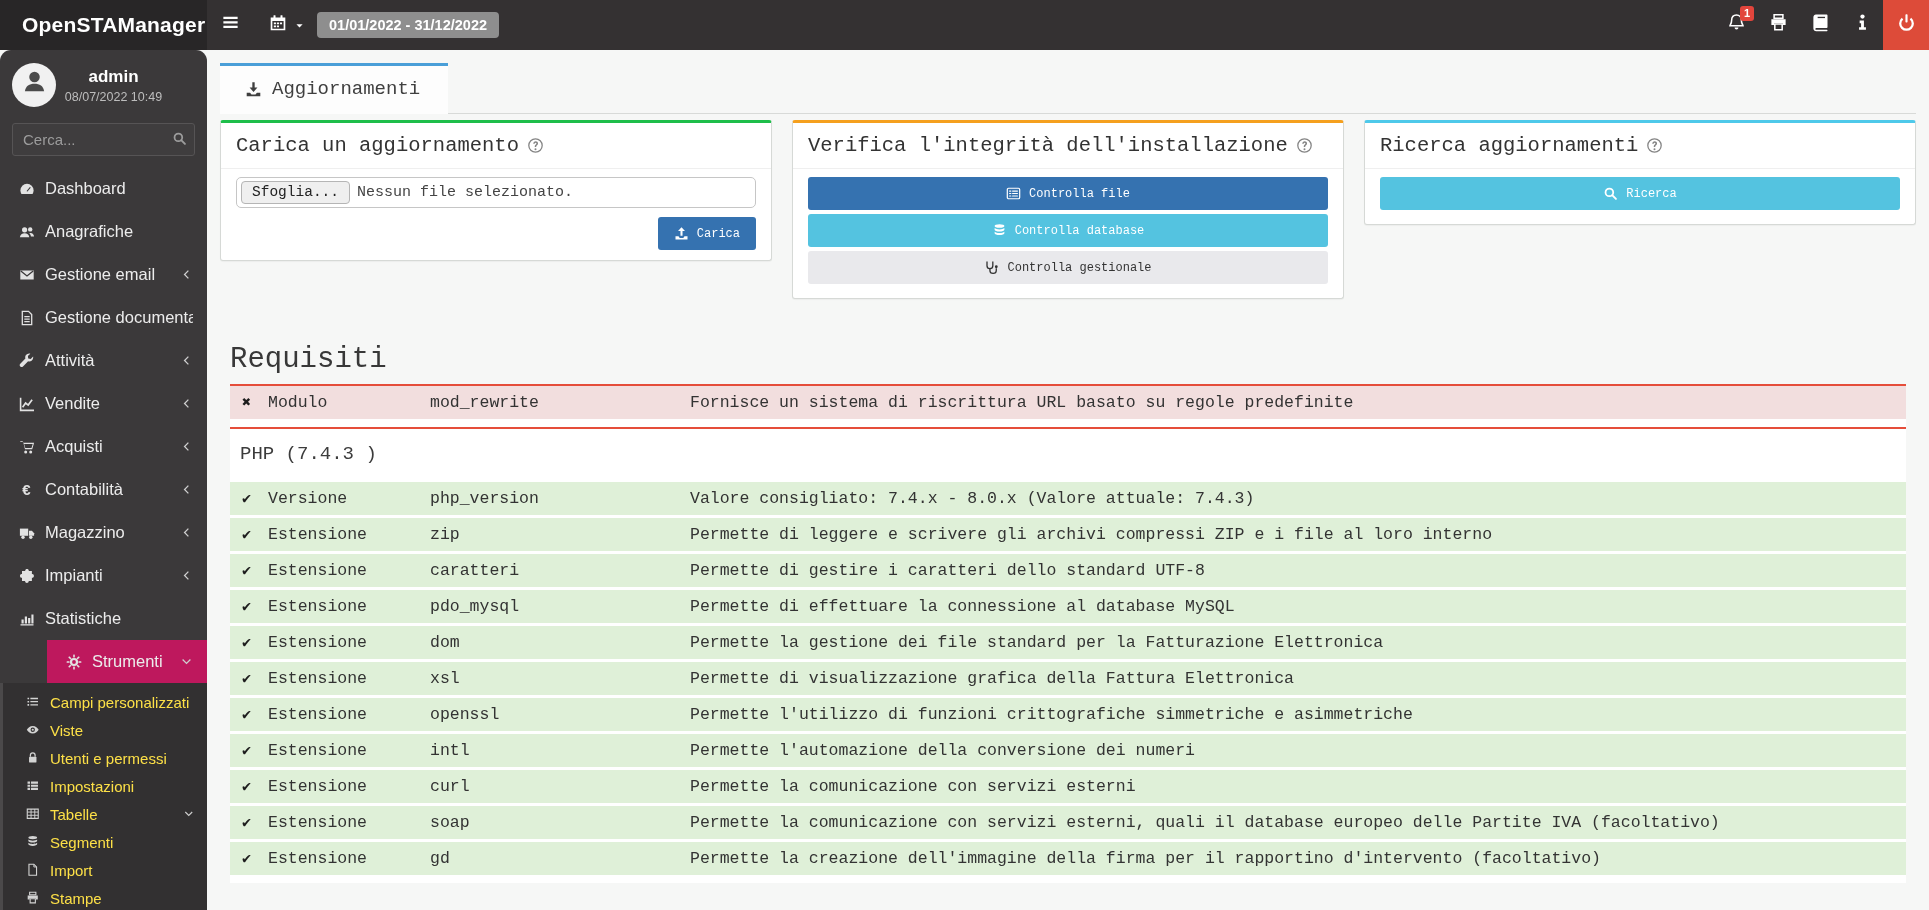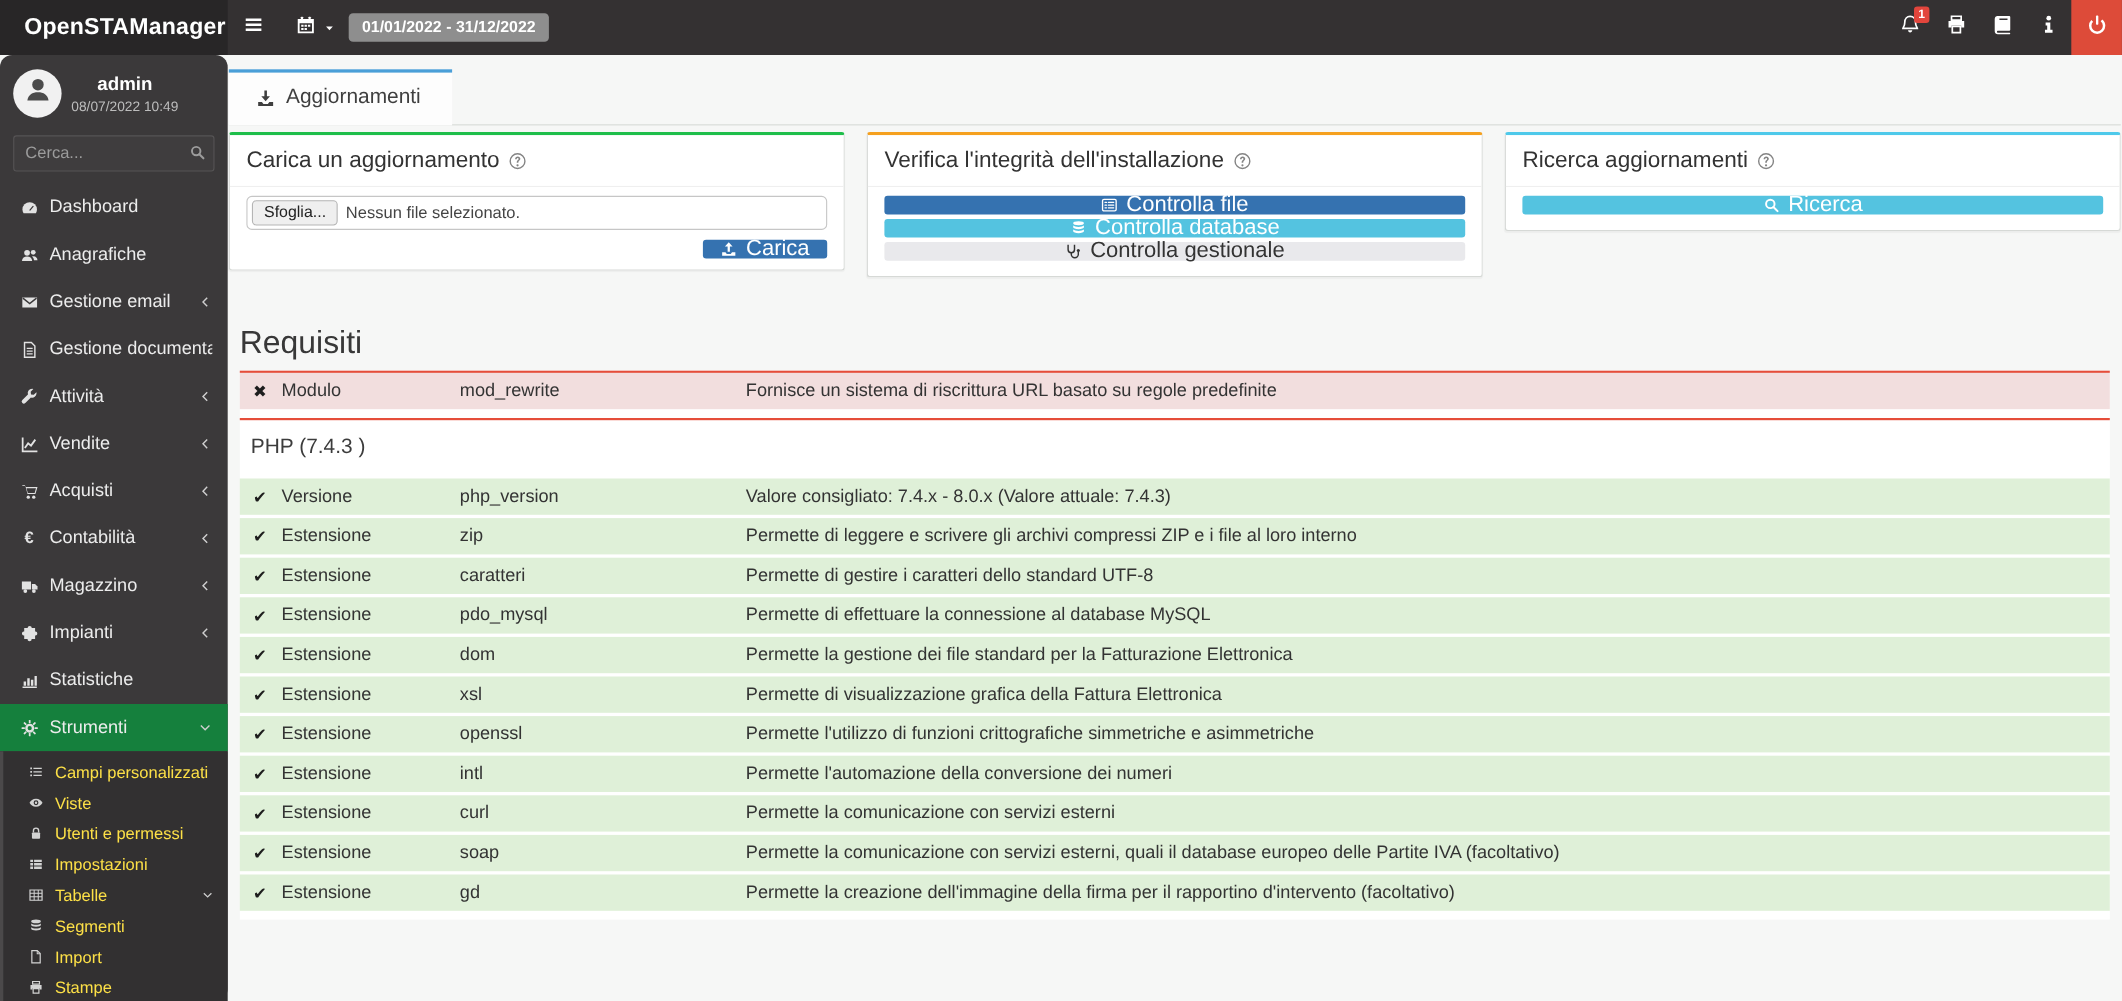--- a/index.html
+++ b/index.html
@@ -29,50 +29,50 @@
   .search-form { margin: 4px 12px 0; position: relative; }
   .search-form input { width: 100%; height: 33px; background: #3f3d3e; border: 1px solid #565455; border-radius: 3px; color: #ddd; font-size: 15px; padding: 0 32px 0 10px; font-family: inherit; outline: none; }
   .search-form input::placeholder { color: #9c9c9c; }
   .search-btn { position: absolute; right: 8px; top: 8px; color: #9c9c9c; font-size: 15px; background: none; border: none; display: flex; cursor: pointer; }
 
   .menu { margin-top: 11px; list-style: none; }
   .menu-item { display: flex; align-items: center; height: 43px; padding: 0 14px 0 15px; font-size: 16.5px; color: #ececec; cursor: pointer; }
   .menu-item .ico { width: 23px; display: flex; justify-content: center; font-size: 16px; color: #e2e2e2; flex: none; }
   .menu-item .lbl { margin-left: 7px; flex: 1; white-space: nowrap; overflow: hidden; }
   .menu-item .chev { display: flex; color: #cfcfcf; font-size: 13px; }
-  .menu-item.active { background: #15803d; }
+  .menu-item.active { background: #be185d; margin-left: 47px; }
   .treeview-menu { background: #323031; border-left: 3px solid #4b494a; padding: 5px 0 30px; }
   .sub-item { display: flex; align-items: center; height: 28px; padding-left: 19px; font-size: 15px; color: #fde047; cursor: pointer; }
   .sub-item .ico { width: 22px; display: flex; justify-content: center; font-size: 13.5px; color: #d3d3d3; flex: none; }
   .sub-item .lbl { margin-left: 6px; flex: 1; white-space: nowrap; overflow: hidden; }
   .sub-item .chev { display: flex; margin-right: 13px; font-size: 11.5px; color: #cfcfcf; }
   .euro-glyph { font-size: 15px; font-weight: bold; }
 
   
-  .main { position: absolute; top: 50px; left: 207px; right: 0; bottom: 0; background: #f6f7f6; padding: 13px 1px 0; overflow: hidden; }
+  .main { position: absolute; top: 50px; left: 207px; right: 0; bottom: 0; background: #f6f7f6; padding: 13px 13px 0; overflow: hidden; font-family: Liberation Mono, monospace; }
   .tabbar { display: flex; border-bottom: 1px solid #d8dad8; }
   .tab { background: #fdfdfd; border-top: 3px solid var(--tab-accent, #4a9fd8); padding: 12px 28px 14px 25px; display: flex; align-items: center; gap: 10px; font-size: 19px; color: #3f3f3f; margin-bottom: -1px; cursor: pointer; }
   .tab .ico { display: flex; font-size: 17px; color: #3f3f3f; }
 
   .cards { display: flex; margin: 6px -10px 0; align-items: flex-start; }
   .col { flex: 1; padding: 0 10px; }
   .box { background: #fff; border: 1px solid #d6d9d6; border-top-width: 3px; border-top-style: solid; border-radius: 3px; box-shadow: 0 1px 1px rgba(0,0,0,.04); }
   .box.upload { border-top-color: var(--accent-upload, #1ebe4a); }
   .box.verify { border-top-color: var(--accent-verify, #f5a01e); }
   .box.searchp { border-top-color: var(--accent-search, #4ec9ea); }
   .box-header { display: flex; align-items: center; gap: 8px; padding: 11px 15px; border-bottom: 1px solid #efefef; font-size: 20.5px; color: #333; }
   .help-icon { color: #848484; font-size: 17px; display: flex; cursor: pointer; }
   .box-body { padding: 8px 15px 10px; }
 
   .file-input { display: flex; align-items: center; height: 31px; border: 1px solid #c6c6c6; border-radius: 5px; background: #fff; padding: 0 4px; gap: 7px; cursor: pointer; }
   .browse-btn { border: 1px solid #b5b5b5; border-radius: 4px; background: #efefef; font-size: 14.5px; padding: 2px 10px 3px; color: #222; font-family: inherit; cursor: pointer; }
   .file-status { color: #444; font-size: 15px; }
   .upload-actions { display: flex; justify-content: flex-end; margin-top: 9px; }
 
-  .btn { display: inline-flex; align-items: center; justify-content: center; gap: 8px; height: 17px; border: none; border-radius: 3px; font-size: 20px; font-family: inherit; cursor: pointer; }
+  .btn { display: inline-flex; align-items: center; justify-content: center; gap: 8px; height: 33px; border: none; border-radius: 3px; font-size: 12px; font-family: inherit; cursor: pointer; }
   .btn .ico { display: flex; font-size: 15px; }
   .btn-primary { background: var(--primary, #3572b0); color: #fff; }
   .btn-info { background: var(--info, #54c3e0); color: #fff; }
   .btn-default { background: #e9e9ec; color: #333; }
   .btn-block { width: 100%; margin-bottom: 4px; }
   .carica-btn { padding: 0 16px; }
 
   
   .requirements { margin: 44px 10px 0; }
   .req-heading { font-size: 29px; font-weight: 400; color: #383838; margin-bottom: 8px; }

